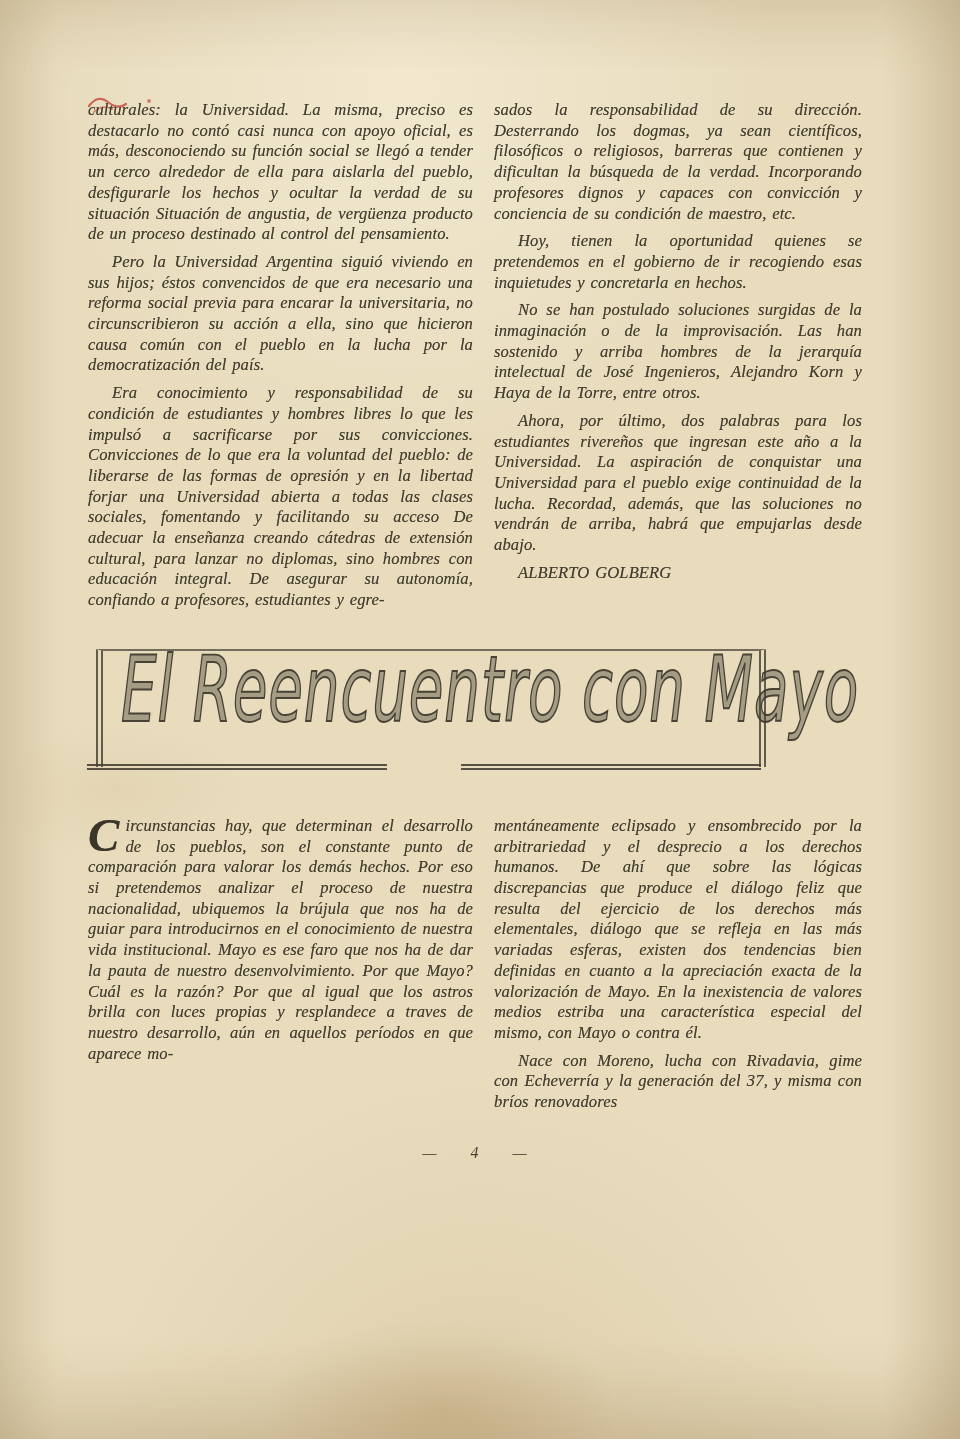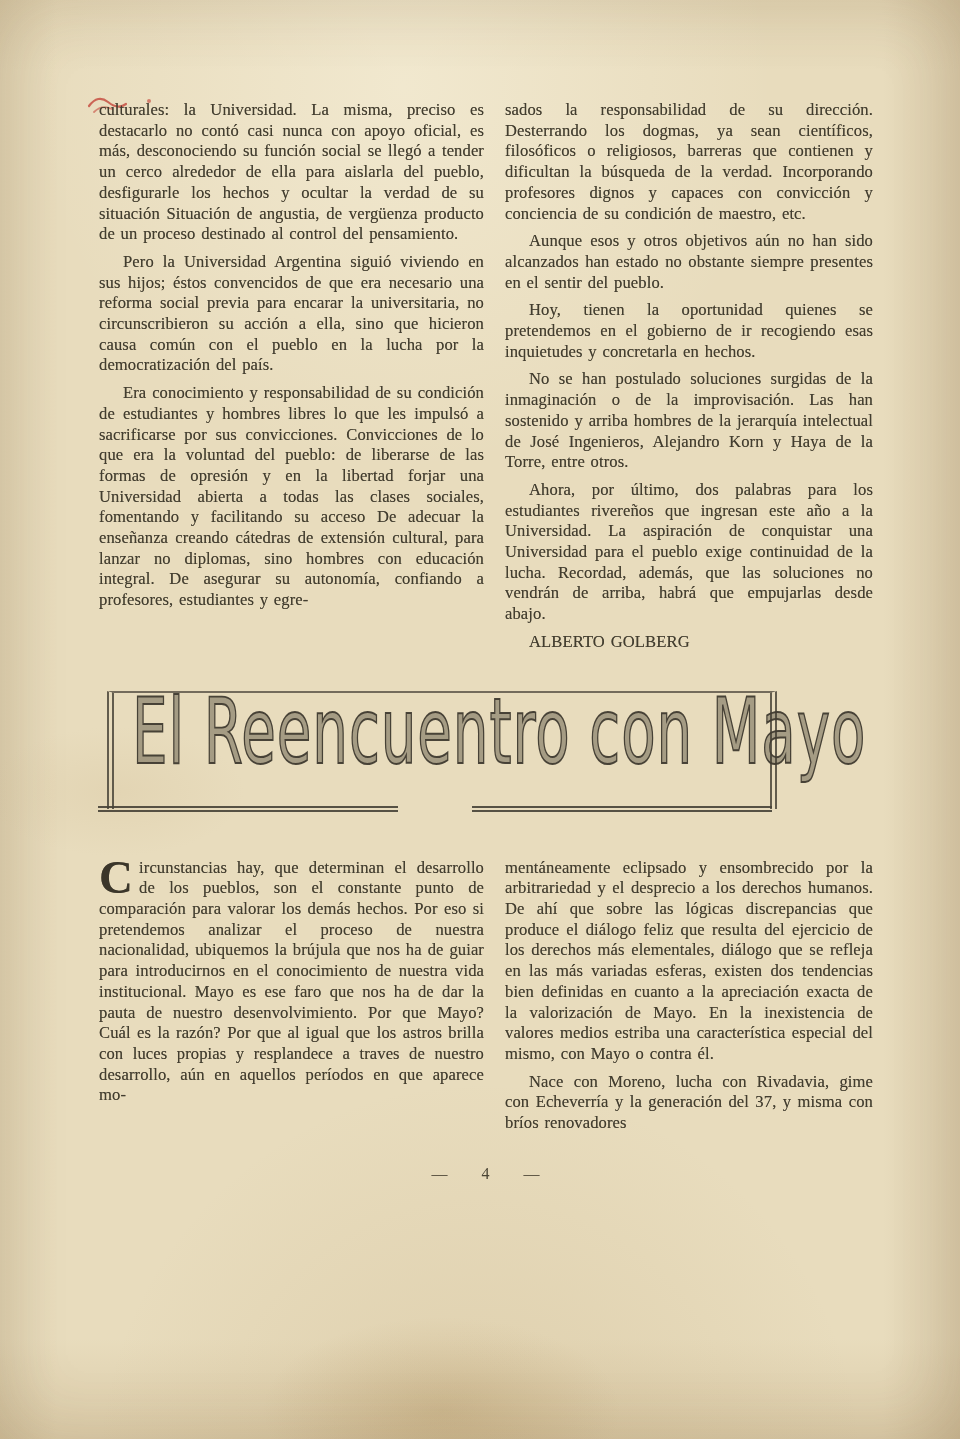--- a/index.html
+++ b/index.html
@@ -13,21 +13,21 @@
       radial-gradient(ellipse 26% 9% at 46% 98%, rgba(158,122,66,0.22), transparent 72%),
       radial-gradient(ellipse 18% 6% at 12% 55%, rgba(210,190,150,0.25), transparent 75%),
       linear-gradient(to right, rgba(120,95,55,0.10), transparent 6%, transparent 92%, rgba(130,100,60,0.17)),
       linear-gradient(to bottom, rgba(140,110,65,0.07), transparent 5%, transparent 93%, rgba(150,115,65,0.16)),
       #e8dcbd;
     box-shadow: inset 0 0 70px rgba(120,90,45,0.16);
     font-family:"Liberation Serif","DejaVu Serif",serif;
     color:#423d2f;
   }
   .content{
-    position:absolute; left:99px; top:100px; width:774px;
+    position:absolute; left:88px; top:100px; width:774px;font-style:italic;
   }
   .cols{
     display:grid;
     grid-template-columns:385px 368px;
     column-gap:21px;
   }
   .col p{
     margin:0 0 7px 0;
     font-size:16.6px;
     line-height:20.7px;
@@ -110,21 +110,20 @@
   <div class="content">
 
     <div class="cols">
       <div class="col">
         <p class="flush">culturales: la Universidad. La misma, preciso es destacarlo no contó casi nunca con apoyo oficial, es más, desconociendo su función social se llegó a tender un cerco alrededor de ella para aislarla del pueblo, desfigurarle los hechos y ocultar la verdad de su situación Situación de angustia, de vergüenza producto de un proceso destinado al control del pensamiento.</p>
         <p>Pero la Universidad Argentina siguió viviendo en sus hijos; éstos convencidos de que era necesario una reforma social previa para encarar la universitaria, no circunscribieron su acción a ella, sino que hicieron causa común con el pueblo en la lucha por la democratización del país.</p>
         <p>Era conocimiento y responsabilidad de su condición de estudiantes y hombres libres lo que les impulsó a sacrificarse por sus convicciones. Convicciones de lo que era la voluntad del pueblo: de liberarse de las formas de opresión y en la libertad forjar una Universidad abierta a todas las clases sociales, fomentando y facilitando su acceso De adecuar la enseñanza creando cátedras de extensión cultural, para lanzar no diplomas, sino hombres con educación integral. De asegurar su autonomía, confiando a profesores, estudiantes y egre-</p>
       </div>
       <div class="col">
         <p class="flush">sados la responsabilidad de su dirección. Desterrando los dogmas, ya sean científicos, filosóficos o religiosos, barreras que contienen y dificultan la búsqueda de la verdad. Incorporando profesores dignos y capaces con convicción y conciencia de su condición de maestro, etc.</p>
-        <p>Aunque esos y otros objetivos aún no han sido alcanzados han estado no obstante siempre presentes en el sentir del pueblo.</p>
         <p>Hoy, tienen la oportunidad quienes se pretendemos en el gobierno de ir recogiendo esas inquietudes y concretarla en hechos.</p>
         <p>No se han postulado soluciones surgidas de la inmaginación o de la improvisación. Las han sostenido y arriba hombres de la jerarquía intelectual de José Ingenieros, Alejandro Korn y Haya de la Torre, entre otros.</p>
         <p>Ahora, por último, dos palabras para los estudiantes rivereños que ingresan este año a la Universidad. La aspiración de conquistar una Universidad para el pueblo exige continuidad de la lucha. Recordad, además, que las soluciones no vendrán de arriba, habrá que empujarlas desde abajo.</p>
         <p class="byline">ALBERTO GOLBERG</p>
       </div>
     </div>
 
     <div class="headline-box">
       <div class="headline-title">El Reencuentro con Mayo</div>
       <div class="headline-rule left"></div>

